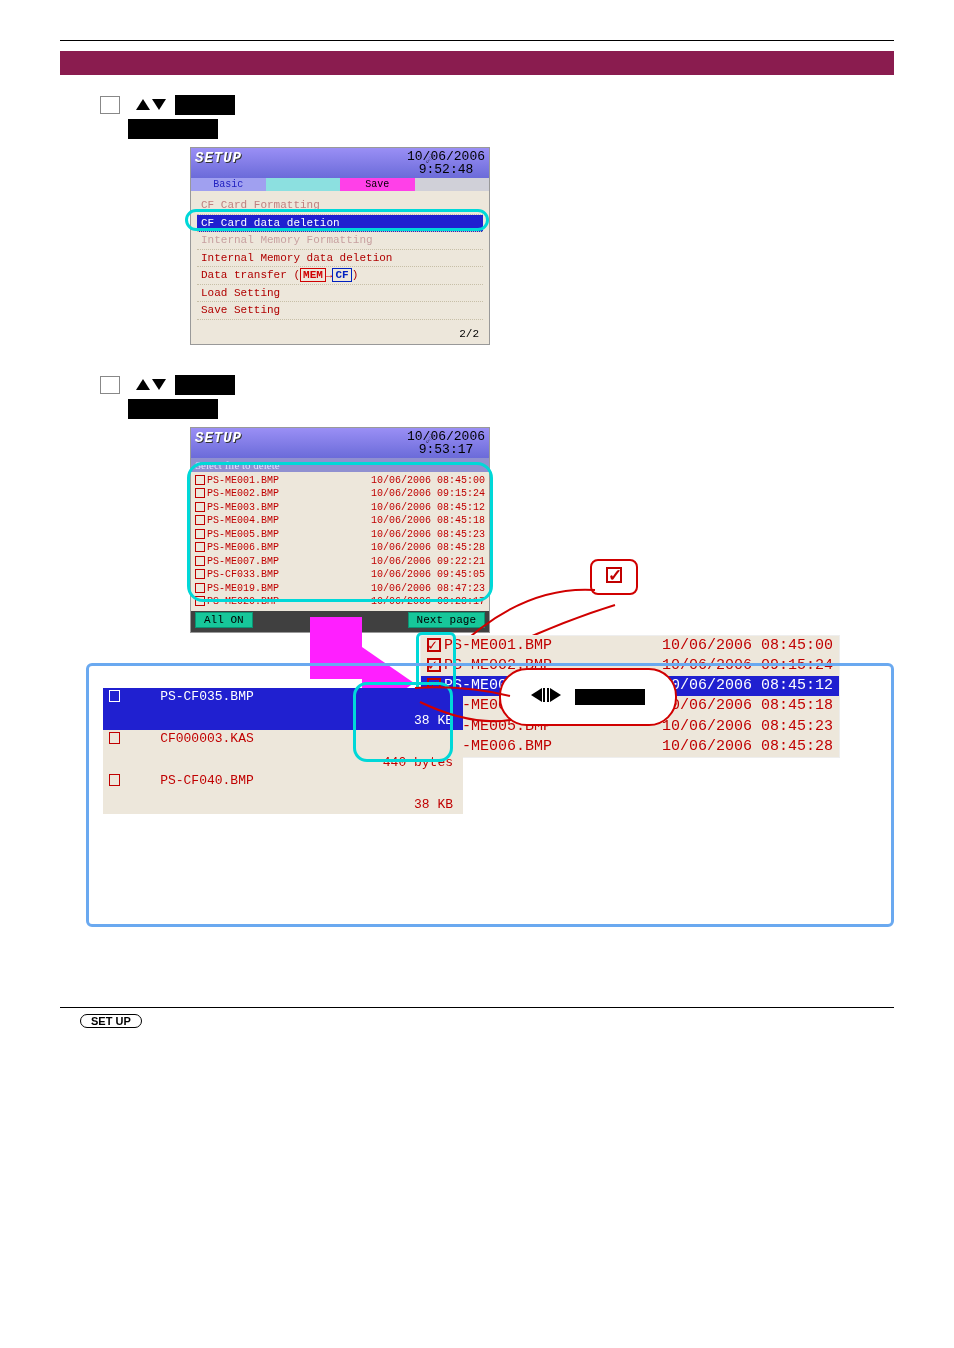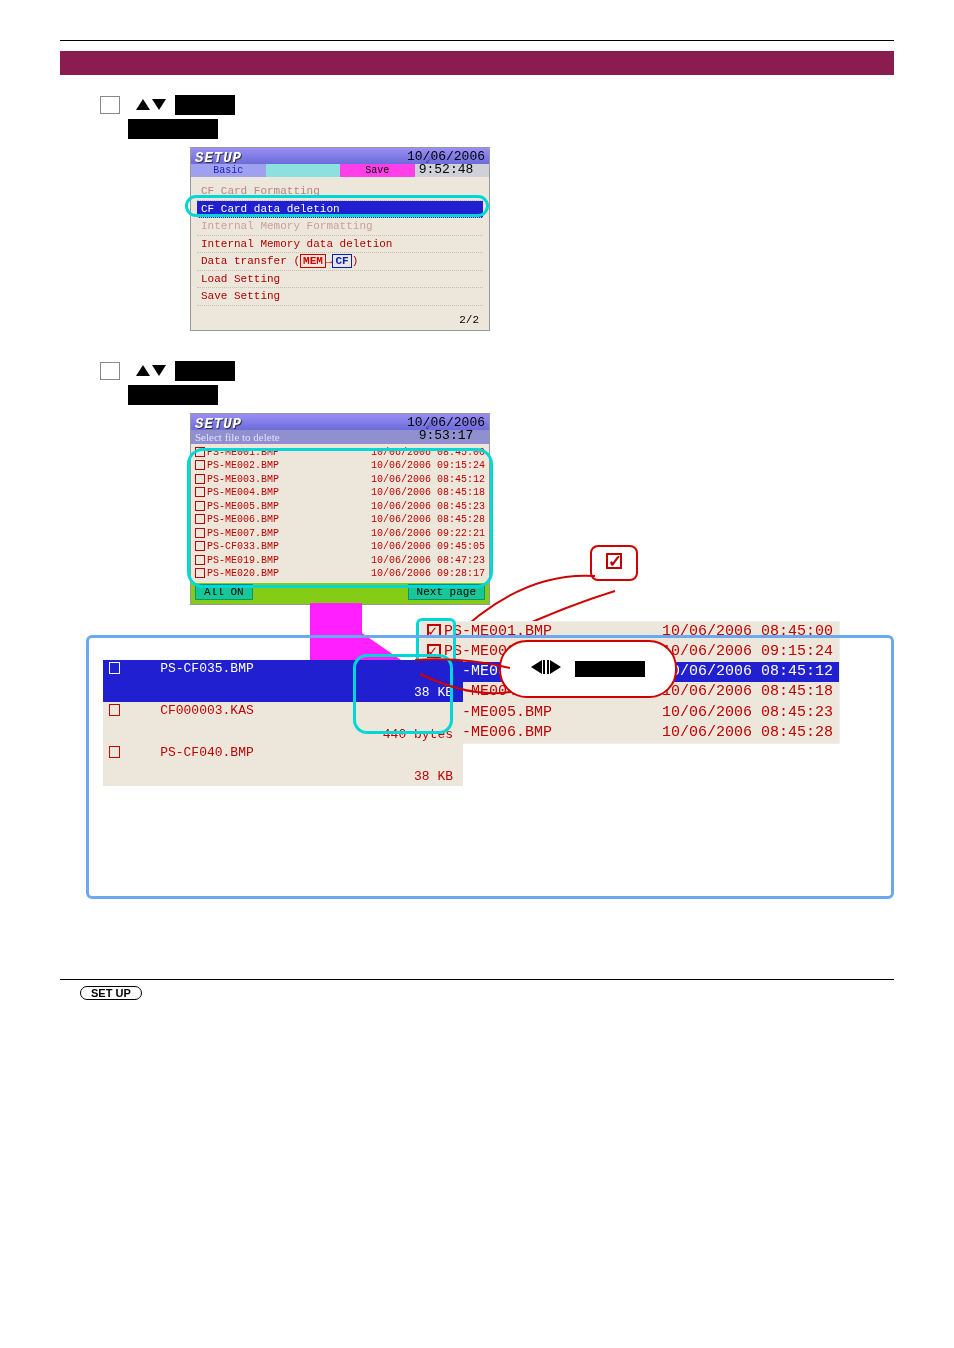--- a/index.html
+++ b/index.html
@@ -10,21 +10,21 @@
   .step { margin-top:20px; margin-left:40px; }
   .step-marker { display:inline-block; width:20px; height:18px; border:1px solid #888; vertical-align:middle; margin-right:8px; }
   .black-bar { display:inline-block; background:#000; color:#fff; vertical-align:middle; font-size:10px; padding:0 2px; position:relative; }
   .black-bar.small { width:60px; height:20px; }
   .black-bar.big { width:90px; height:20px; }
   .arrows { display:inline-block; vertical-align:middle; margin:0 4px; }
   .tri-up { width:0;height:0;border-left:7px solid transparent;border-right:7px solid transparent;border-bottom:11px solid #000; display:inline-block; }
   .tri-dn { width:0;height:0;border-left:7px solid transparent;border-right:7px solid transparent;border-top:11px solid #000; display:inline-block; margin-left:2px;}
 
   .screen { width:300px; font-family: "Courier New", monospace; font-size:11px; border:1px solid #999; margin-top:8px; margin-left:90px; position:relative; }
-  .scr-title-row { background:#6b6bd9; background:linear-gradient(#9a8ff5,#6b6bd9); color:#fff; padding:2px 4px; position:relative; height:16px; }
+  .scr-title-row { background:#6b6bd9; background:linear-gradient(#9a8ff5,#6b6bd9); color:#fff; padding:2px 4px; position:relative; height:30px; }
   .scr-title { font-style:italic; font-weight:bold; font-size:14px; letter-spacing:1px; text-shadow:1px 1px 0 #333; }
   .scr-date { position:absolute; right:4px; top:2px; font-size:13px; color:#000; text-align:center; line-height:1; font-style:normal; font-family:Liberation Mono, monospace; }
   .scr-icon { position:absolute; right:55px; top:3px; font-size:13px; color:#000; font-style:normal; }
   .tab-row { display:flex; font-size:10px;justify-content:space-between; }
   .tab { flex:1; text-align:center; padding:1px 0; }
   .tab.blue { background:#a0a0f0; color:#2020c0; }
   .tab.cyan { background:#8ce0e0; color:#008080; }
   .tab.pink { background:#ff40e8; color:#000; }
   .tab.gray { background:#d0d0d8; color:#808090; }
   .mlist { background:#ede7db; padding:6px; position:relative; }
@@ -36,21 +36,21 @@
   .btn-bar { background:#ede7db; padding:0 4px 4px 4px; text-align:center; }
   .gbtn { display:inline-block; background:#17c79a; color:#000; padding:1px 8px; font-size:11px; border:1px solid #0b9474; }
 
   
   .flist { background:#ede7db; padding:2px 4px; font-size:10px; }
   .frow { display:flex; color:#c00000; line-height:1.35; }
   .frow .box { width:10px; height:10px; border:1px solid #c00000; margin-right:2px; margin-top:1px; display:inline-block; }
   .frow .nm { flex:1; }
   .frow .dt { padding-left:6px; }
   .subhdr { background:#9090d0; color:#e0e0ff; padding:1px 4px; font-size:11px;font-family:Liberation Serif, serif; }
-  .dual-btn { background:#84cc16; display:flex; justify-content:space-between; padding:1px 4px 4px 4px; }
+  .dual-btn { background:#404040; display:flex; justify-content:space-between; padding:1px 4px 4px 4px; }
 
   
   .fat-arrow { position:absolute; }
   .fat-arrow .stem { background:#ff1fff; width:52px; height:62px; }
   .fat-arrow .head { width:0;height:0; border-top:36px solid transparent; border-bottom:36px solid transparent; border-left:52px solid #ff1fff; position:absolute; }
 
   .preview-list { position:absolute; font-family:"Courier New",monospace; font-size:15px; border:1px solid #eee; background:#ede7db; }
   .preview-list .prow { display:flex; padding:0 6px; color:#c00000; line-height:1.35; }
   .preview-list .prow.sel { background:#2020d0; color:#fff; }
   .preview-list .prow .chk { width:14px; height:14px; border:2px solid #c00000; margin-right:3px; margin-top:2px; display:inline-block; position:relative; }

